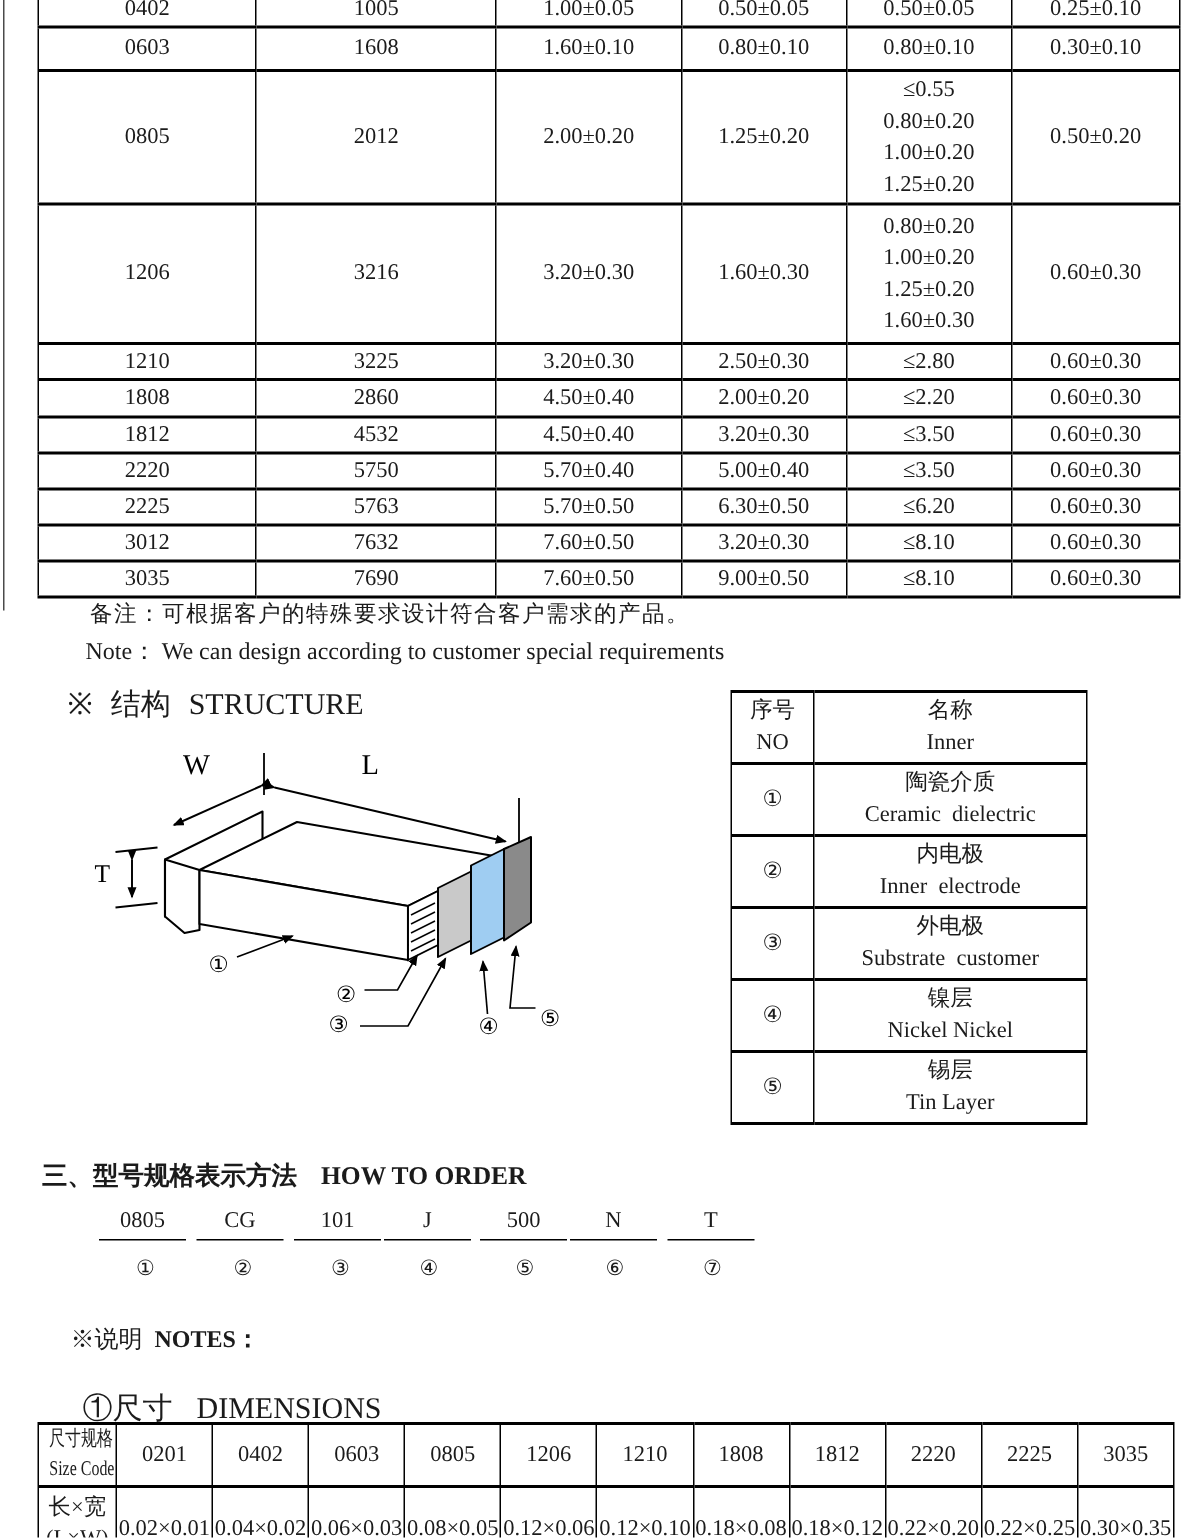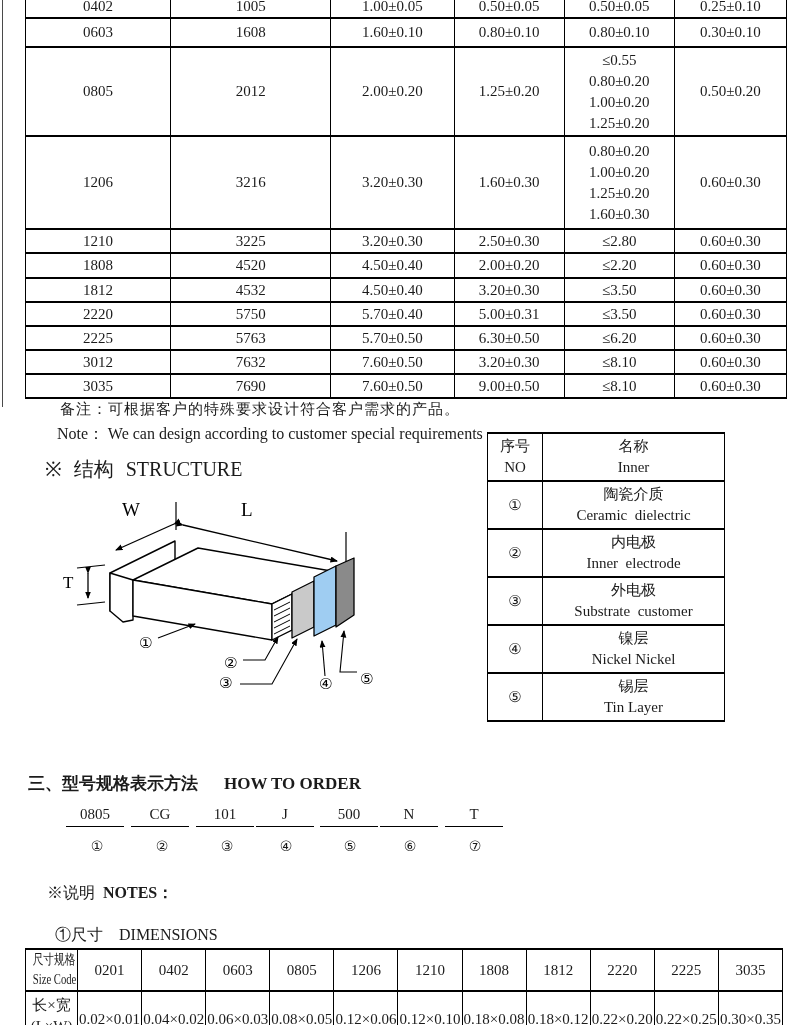--- a/index.html
+++ b/index.html
@@ -14,34 +14,34 @@
   
   .dim-table{left:25px;top:-7px;}
   .dim-table table{width:762px;}
   .dim-table .t-cell{white-space:pre-line;line-height:21px;}
   
   .note-cn{left:60px;top:400px;font-size:15px;letter-spacing:1px;}
   .note-en{left:57px;top:424px;font-size:16px;}
   
   .struct-head{left:45px;top:455px;font-size:20px;}
   .struct-head .gap{display:inline-block;width:12px;}
-  .struct-table{left:463px;top:432px;padding-left:24px;}
+  .struct-table{left:463px;top:460px;padding-left:24px;}
   .struct-table table{width:237px;}
   .struct-table td{line-height:21px;padding:2px 0;white-space:pre-wrap;}
   
   .order-head{left:28px;top:772px;font-size:17px;font-weight:bold;}
-  .order-head .en{margin-left:26px;}
+  .order-head .en{margin-left:16px;}
   .order-item{top:806px;width:58px;height:20px;text-align:center;font-size:15px;
               border-bottom:1px solid #000;}
   .order-mark{top:838px;width:20px;text-align:center;font-size:14px;
               font-family:"DejaVu Sans",sans-serif;}
   
   .notes2{left:47px;top:883px;font-size:16px;}
   .notes2 b{margin-left:8px;}
-  .dim-head{left:55px;top:925px;font-size:16px;}
+  .dim-head{left:55px;top:925px;font-size:20px;}
   .dim-head .en{margin-left:16px;}
   
   .size-table{left:25px;top:948px;}
   .size-table table{width:758px;}
   .size-table td{font-size:15px;}
   .squeeze{display:inline-block;transform:scaleX(0.76);transform-origin:50% 50%;
            font-size:14px;line-height:20px;white-space:nowrap;}
   .lw-cell{vertical-align:top;line-height:21px;padding-top:3px;}
   .val-row{height:56px;}
   .page-edge{left:2px;top:0;width:1px;height:407px;background:#4a4a4a;}
@@ -105,39 +105,39 @@
     <tr style="height:24px">
       <td>1210</td>
       <td>3225</td>
       <td>3.20±0.30</td>
       <td>2.50±0.30</td>
       <td class="t-cell">≤2.80</td>
       <td>0.60±0.30</td>
     </tr>
     <tr style="height:25px">
       <td>1808</td>
-      <td>4520</td>
+      <td>2860</td>
       <td>4.50±0.40</td>
       <td>2.00±0.20</td>
       <td class="t-cell">≤2.20</td>
       <td>0.60±0.30</td>
     </tr>
     <tr style="height:24px">
       <td>1812</td>
       <td>4532</td>
       <td>4.50±0.40</td>
       <td>3.20±0.30</td>
       <td class="t-cell">≤3.50</td>
       <td>0.60±0.30</td>
     </tr>
     <tr style="height:24px">
       <td>2220</td>
       <td>5750</td>
       <td>5.70±0.40</td>
-      <td>5.00±0.31</td>
+      <td>5.00±0.40</td>
       <td class="t-cell">≤3.50</td>
       <td>0.60±0.30</td>
     </tr>
     <tr style="height:24px">
       <td>2225</td>
       <td>5763</td>
       <td>5.70±0.50</td>
       <td>6.30±0.50</td>
       <td class="t-cell">≤6.20</td>
       <td>0.60±0.30</td>

